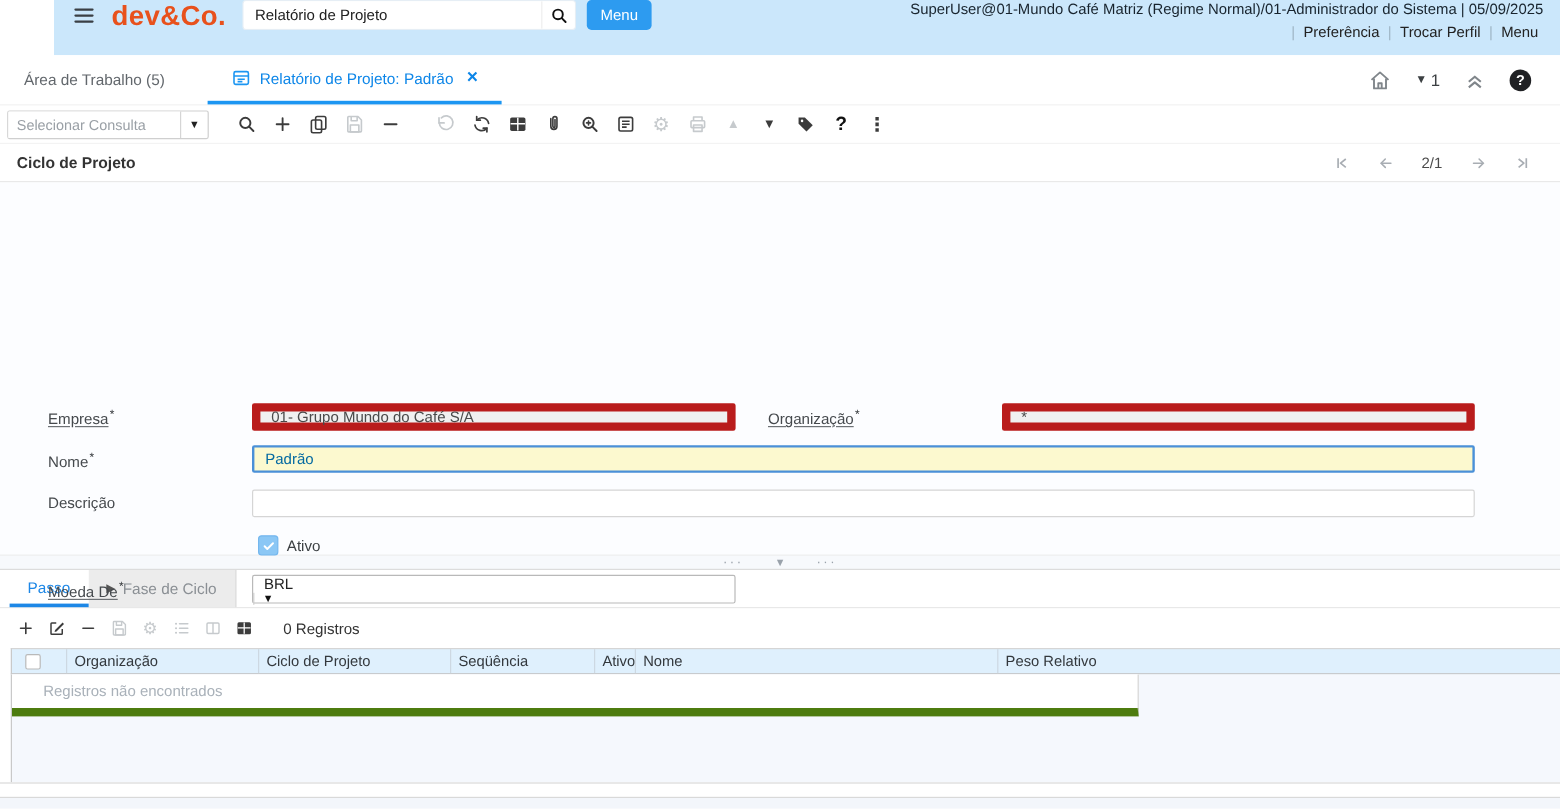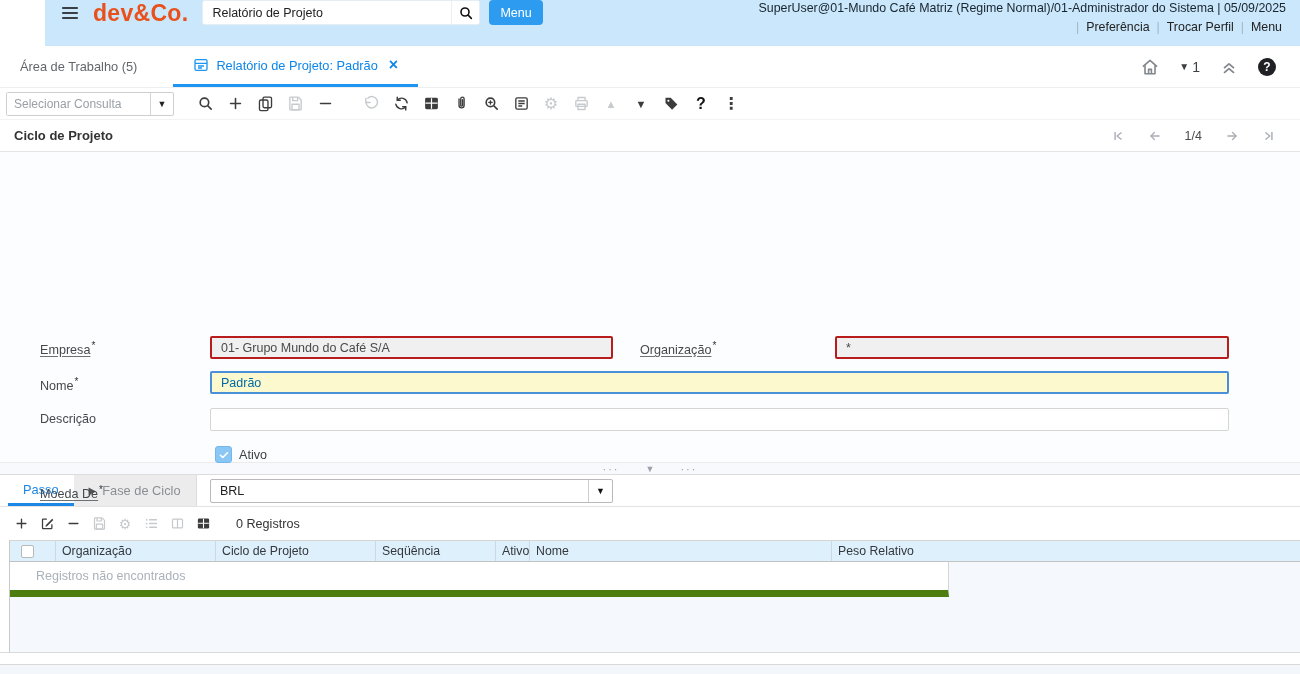--- a/index.html
+++ b/index.html
@@ -54,27 +54,27 @@
   .paging .pg { display:inline-flex; cursor:pointer; }
   .paging svg { width:14px; height:14px; }
   .pg-num { color:#4a4a4a; font-size:12.5px; }
 
   
   .formarea { height:310px; position:relative; background:#fcfdff; }
   .lbl { position:absolute; font-size:12.6px; color:#45494d; text-align:left; white-space:nowrap; }
   .lbl.u .lt { text-decoration:underline; text-decoration-color:#6d7175; text-underline-offset:2px; }
   .lbl sup { font-size:10px; color:#2f3337; margin-left:1px; }
   .fld { position:absolute; height:23px; font-size:12.5px; }
-  .ro { background:#f0f0f0; border:2px solid #b91c1c; border-radius:2px; color:#4a4a4a; display:flex; align-items:center; padding-left:9px; }
+  .ro { background:#f0f0f0; border:7px solid #b91c1c; border-radius:2px; color:#4a4a4a; display:flex; align-items:center; padding-left:9px; }
   .inp { background:#fff; border:1px solid #d5d5d5; border-radius:2px; display:flex; align-items:center; padding-left:9px; color:#222; }
   .mand { background:#fcf9cf; border:2px solid #4a90d8; border-radius:2px; color:#0369a1; }
   .checkbox { position:absolute; width:17px; height:17px; background:#8bc7f5; border:1px solid #74b7ee; border-radius:3px; display:flex; align-items:center; justify-content:center; cursor:pointer; }
   .checkbox svg { width:12px; height:12px; }
   .cb-label { position:absolute; font-size:12.6px; color:#3c4043; }
-  .combo { position:absolute; height:24px; background:#fff; border:1px solid #b9b9b9; border-radius:2px; display:flex; align-items:stretch; }
+  .combo { position:absolute; height:24px; background:#fff; border:1px solid #b9b9b9; border-radius:2px; display:flex; align-items:stretch;flex-direction:column; }
   .combo .val { flex:1; display:flex; align-items:center; padding-left:9px; font-size:12.5px; color:#222; }
   .combo .cbtn { width:24px; display:flex; align-items:center; justify-content:center; border-left:1px solid #cfcfcf; font-size:9px; color:#111; cursor:pointer; }
 
   
   .splitter { height:13px; background:#f7f9fc; border-top:1px solid #ececec; border-bottom:1px solid #dcdcdc; display:flex; align-items:center; justify-content:center; gap:26px; color:#9aa2ab; }
   .split-dots { font-size:11px; letter-spacing:2px; line-height:6px; cursor:pointer; }
   .split-caret { font-size:9px; cursor:pointer; }
 
   
   .dtabs { height:32px; display:flex; align-items:stretch; background:#fff; border-bottom:1px solid #e3e3e3; }
@@ -270,21 +270,21 @@
             <path d="M7 5v14"></path>
             <path d="M18 6l-7.5 6L18 18"></path>
           </svg>
         </span>
       <span class="pg">
           <svg viewBox="0 0 24 24" fill="none" stroke="currentColor" stroke-width="2.2" stroke-linecap="round">
             <path d="M19 12H5.5"></path>
             <path d="M11 6l-6 6 6 6"></path>
           </svg>
         </span>
-      <span class="pg-num">1/4</span>
+      <span class="pg-num">2/1</span>
       <span class="pg">
           <svg viewBox="0 0 24 24" fill="none" stroke="currentColor" stroke-width="2.2" stroke-linecap="round">
             <path d="M5 12h13.5"></path>
             <path d="M13 6l6 6-6 6"></path>
           </svg>
         </span>
       <span class="pg">
           <svg viewBox="0 0 24 24" fill="none" stroke="currentColor" stroke-width="2.4" stroke-linejoin="round">
             <path d="M17 5v14"></path>
             <path d="M6 6l7.5 6L6 18"></path>

